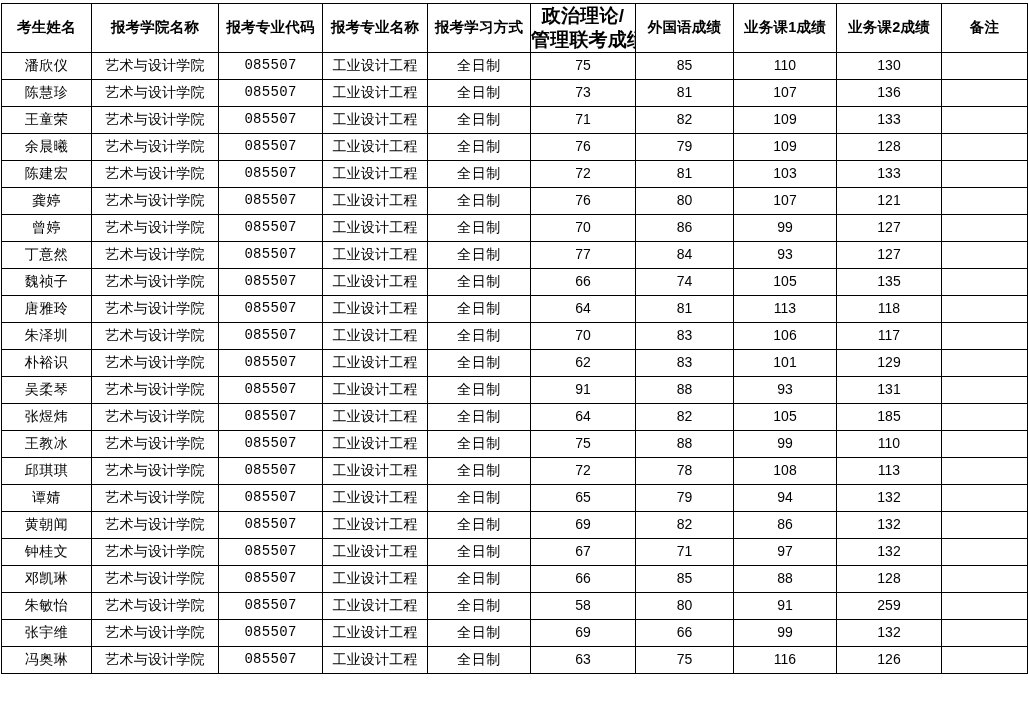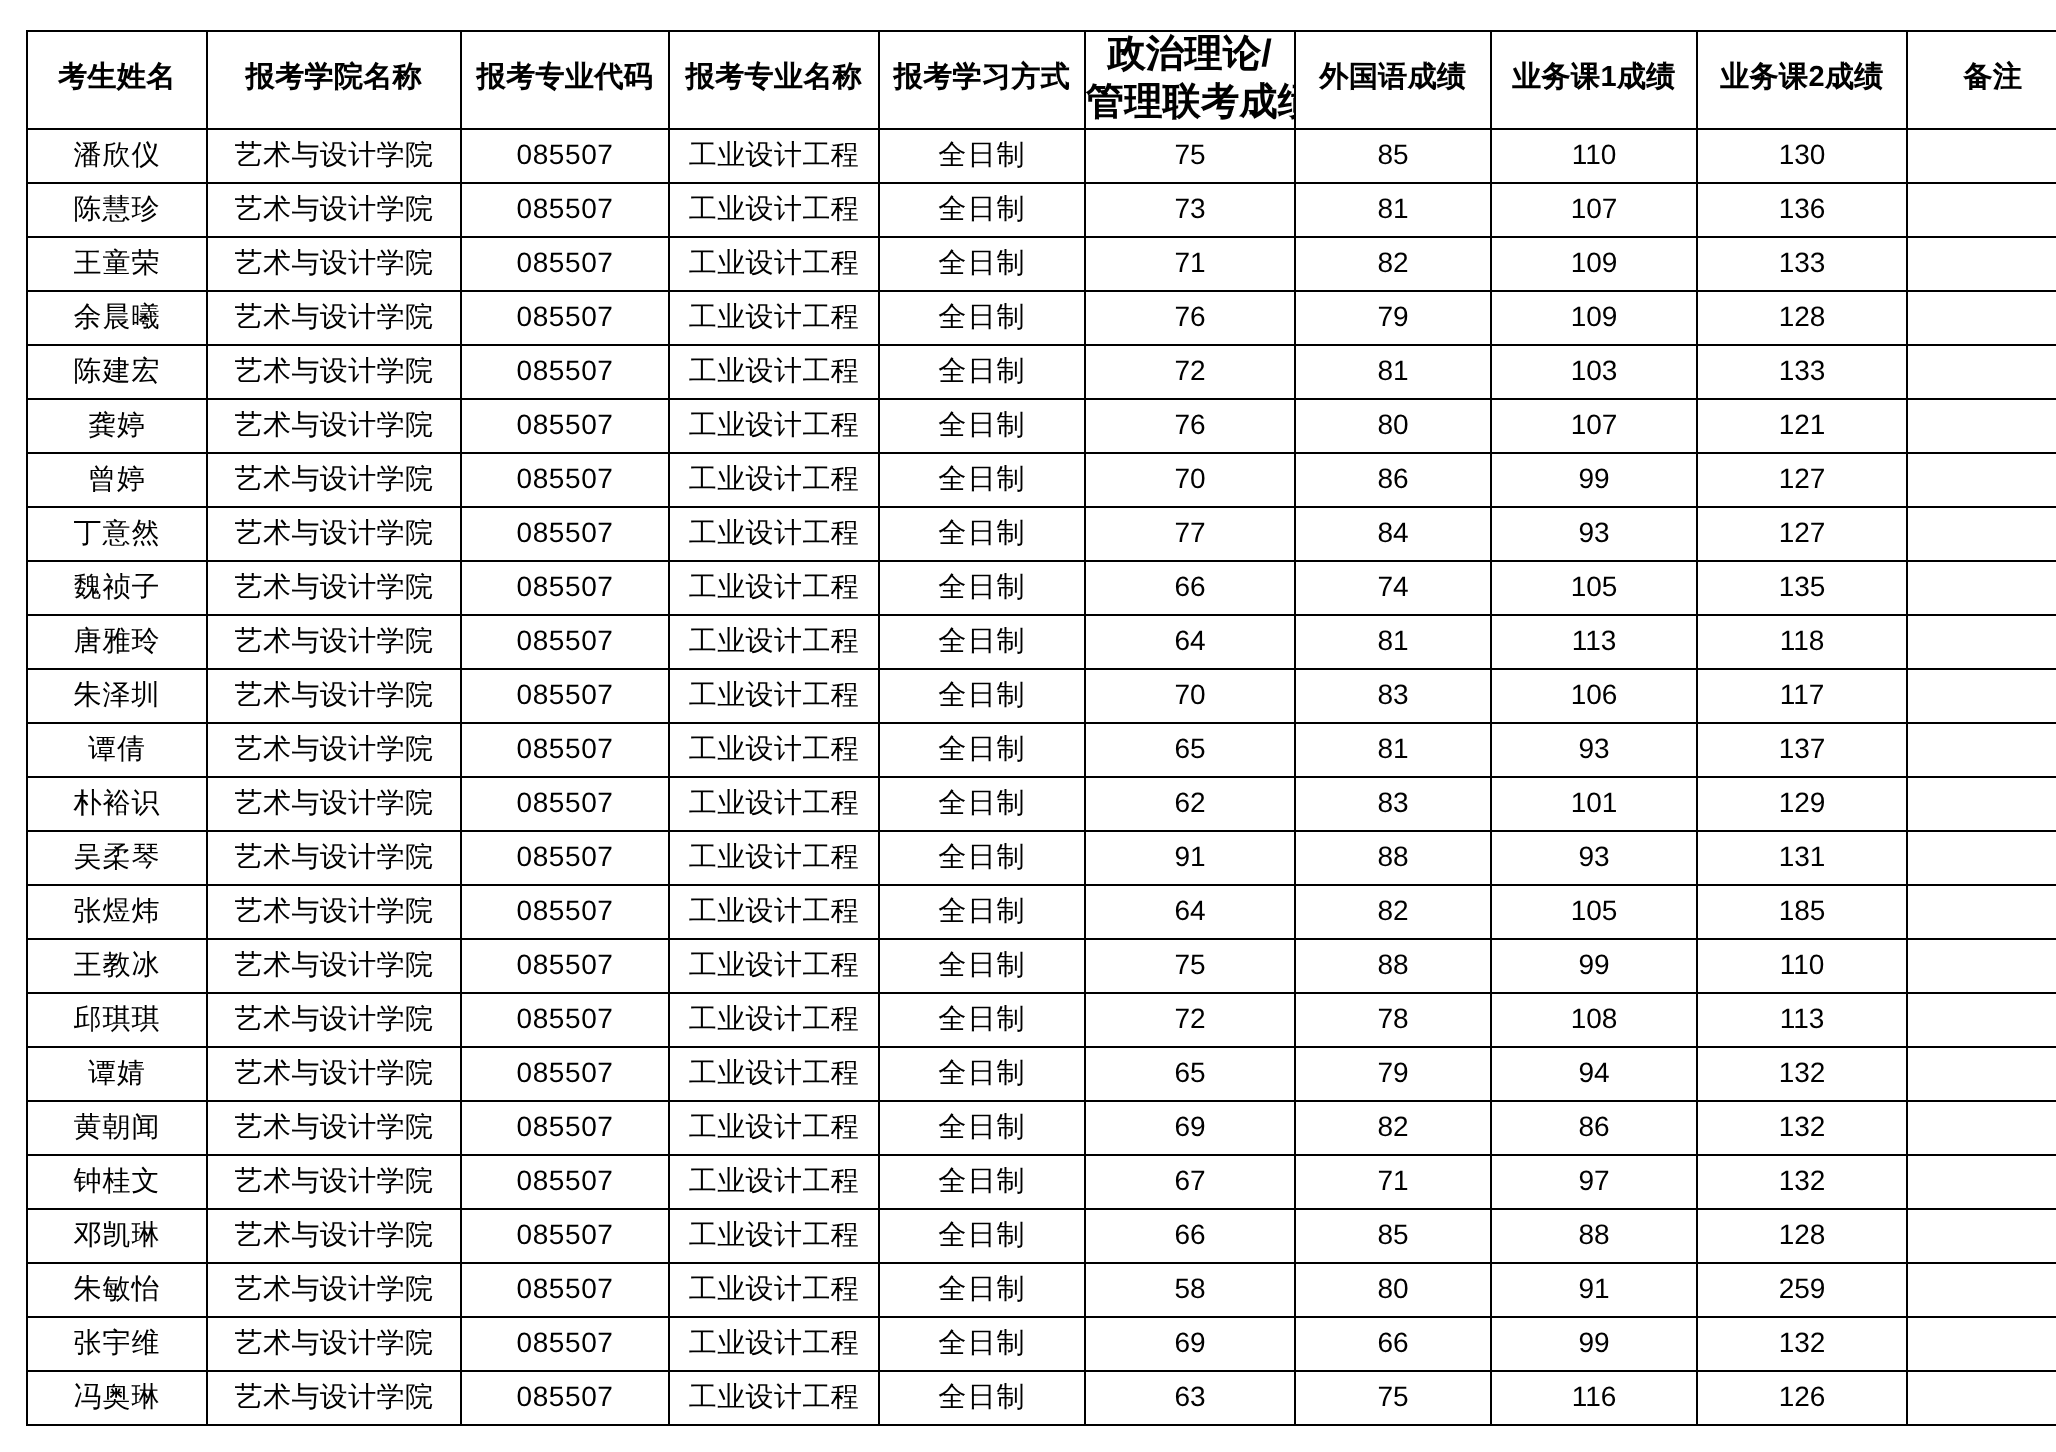--- a/index.html
+++ b/index.html
@@ -10,21 +10,21 @@
   body {
     width: 1028px;
     height: 726px;
     font-family: "Liberation Sans", "DejaVu Sans", sans-serif;
     color: #000000;
     overflow: hidden;
   }
   .sheet {
     width: 931px;
     box-sizing: border-box;
-    padding: 12px;
+    padding: 0;
   }
   table.scores {
     border-collapse: collapse;
     table-layout: fixed;
     width: 1026px;
     margin: 3px 0 0 1px;
   }
   table.scores th,
   table.scores td {
     border: 1px solid #000000;
@@ -50,21 +50,21 @@
   table.scores tbody td {
     font-size: 14px;
   }
   td.name {
     letter-spacing: 0.5px;
   }
   td.college {
     letter-spacing: 0.2px;
   }
   td.code {
-    font-family: Liberation Sans, sans-serif;
+    font-family: Liberation Mono, monospace;
     letter-spacing: 0.3px;
   }
   td.major {
     letter-spacing: 0.2px;
   }
   td.mode {
     letter-spacing: 0.6px;
   }
   td.num {
     font-family: "Liberation Sans", "DejaVu Sans", sans-serif;
@@ -245,32 +245,20 @@
           <td class="code">085507</td>
           <td class="major">工业设计工程</td>
           <td class="mode">全日制</td>
           <td class="num">70</td>
           <td class="num">83</td>
           <td class="num">106</td>
           <td class="num">117</td>
           <td class="remark"></td>
         </tr>
         <tr>
-          <td class="name">谭倩</td>
-          <td class="college">艺术与设计学院</td>
-          <td class="code">085507</td>
-          <td class="major">工业设计工程</td>
-          <td class="mode">全日制</td>
-          <td class="num">65</td>
-          <td class="num">81</td>
-          <td class="num">93</td>
-          <td class="num">137</td>
-          <td class="remark"></td>
-        </tr>
-        <tr>
           <td class="name">朴裕识</td>
           <td class="college">艺术与设计学院</td>
           <td class="code">085507</td>
           <td class="major">工业设计工程</td>
           <td class="mode">全日制</td>
           <td class="num">62</td>
           <td class="num">83</td>
           <td class="num">101</td>
           <td class="num">129</td>
           <td class="remark"></td>

